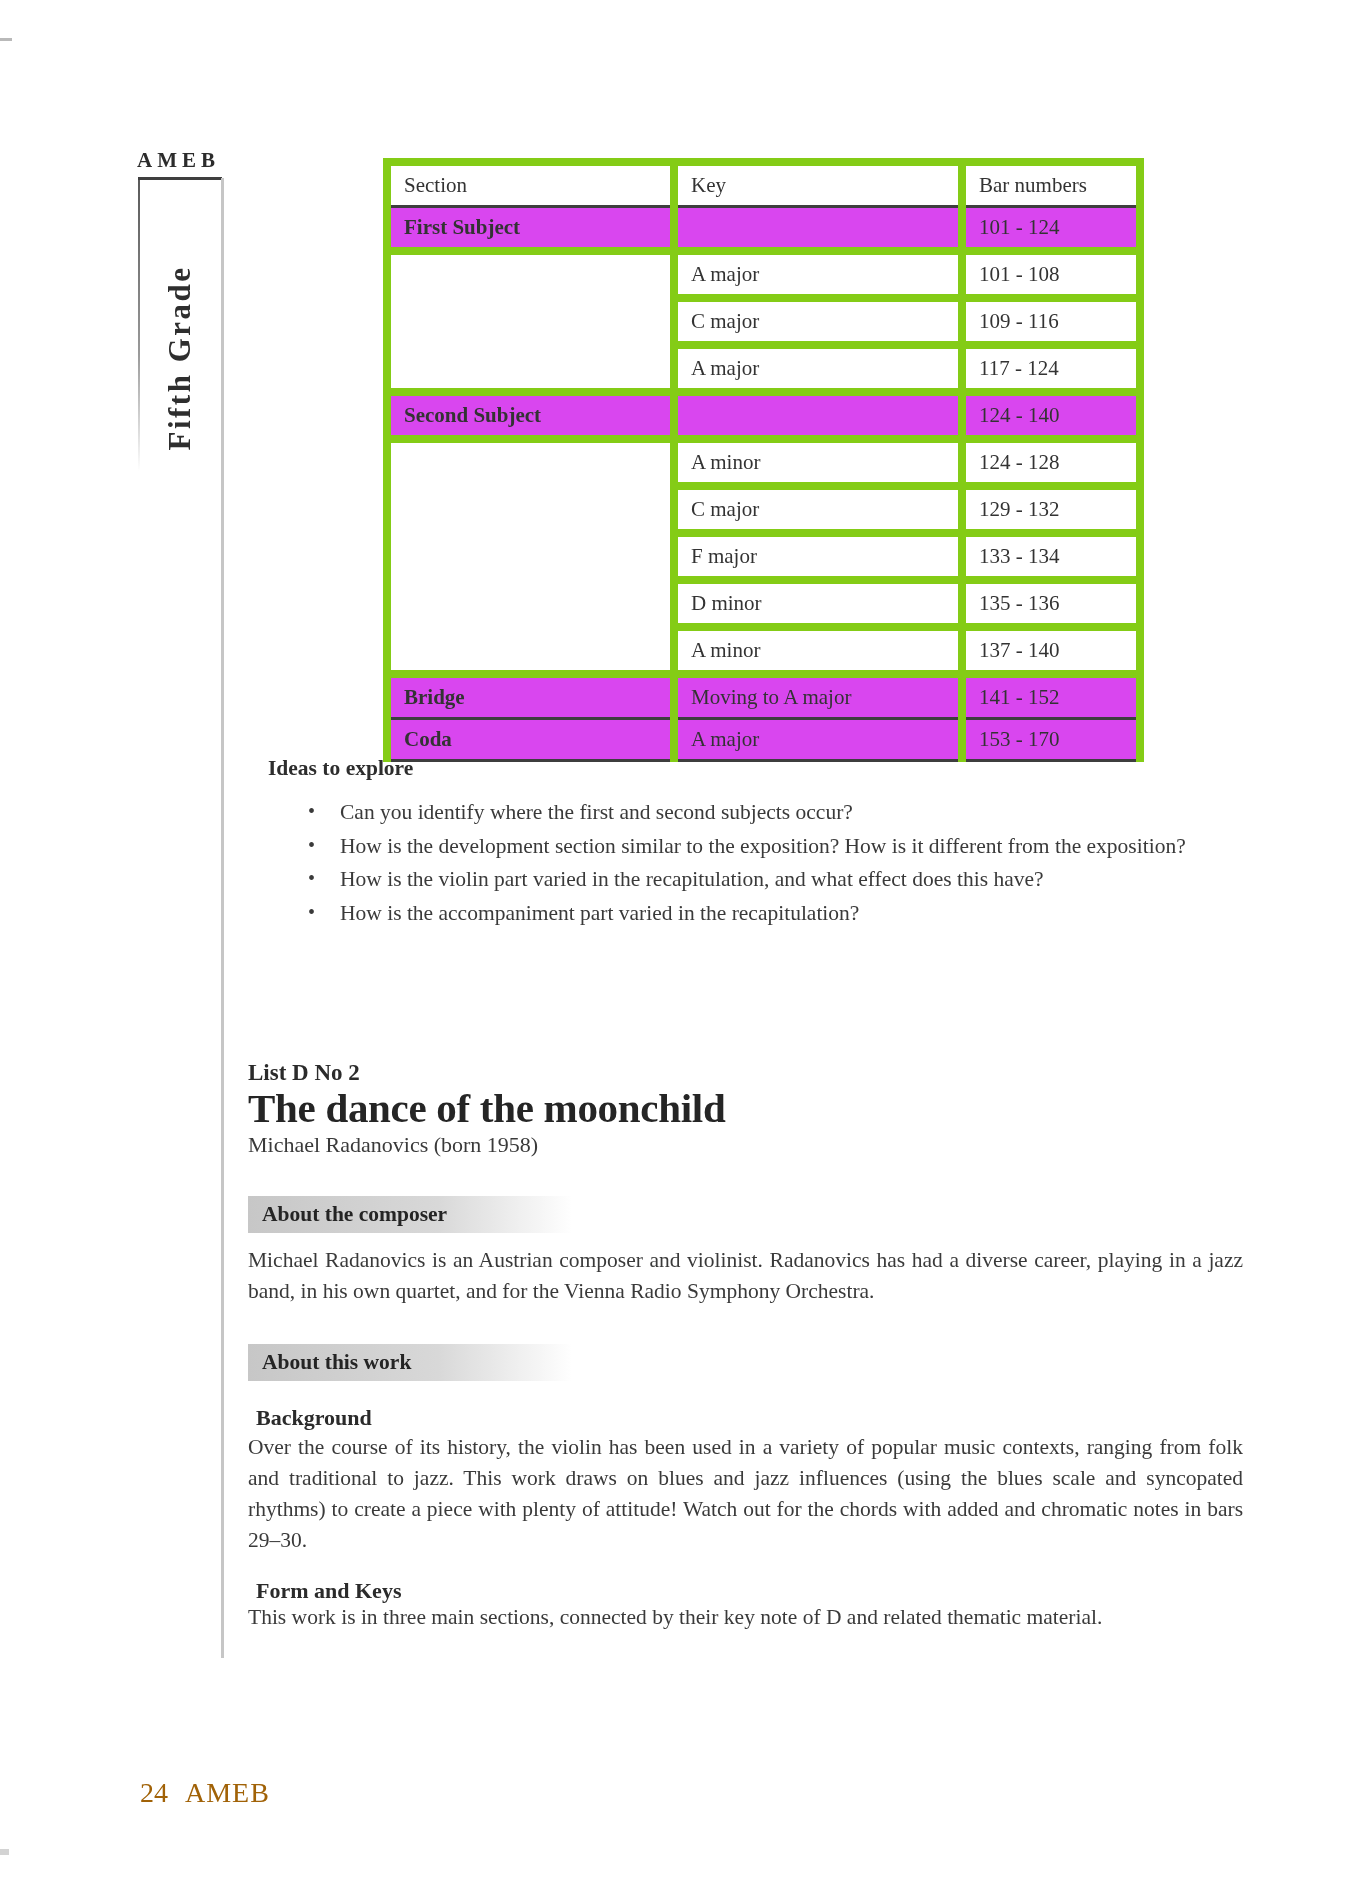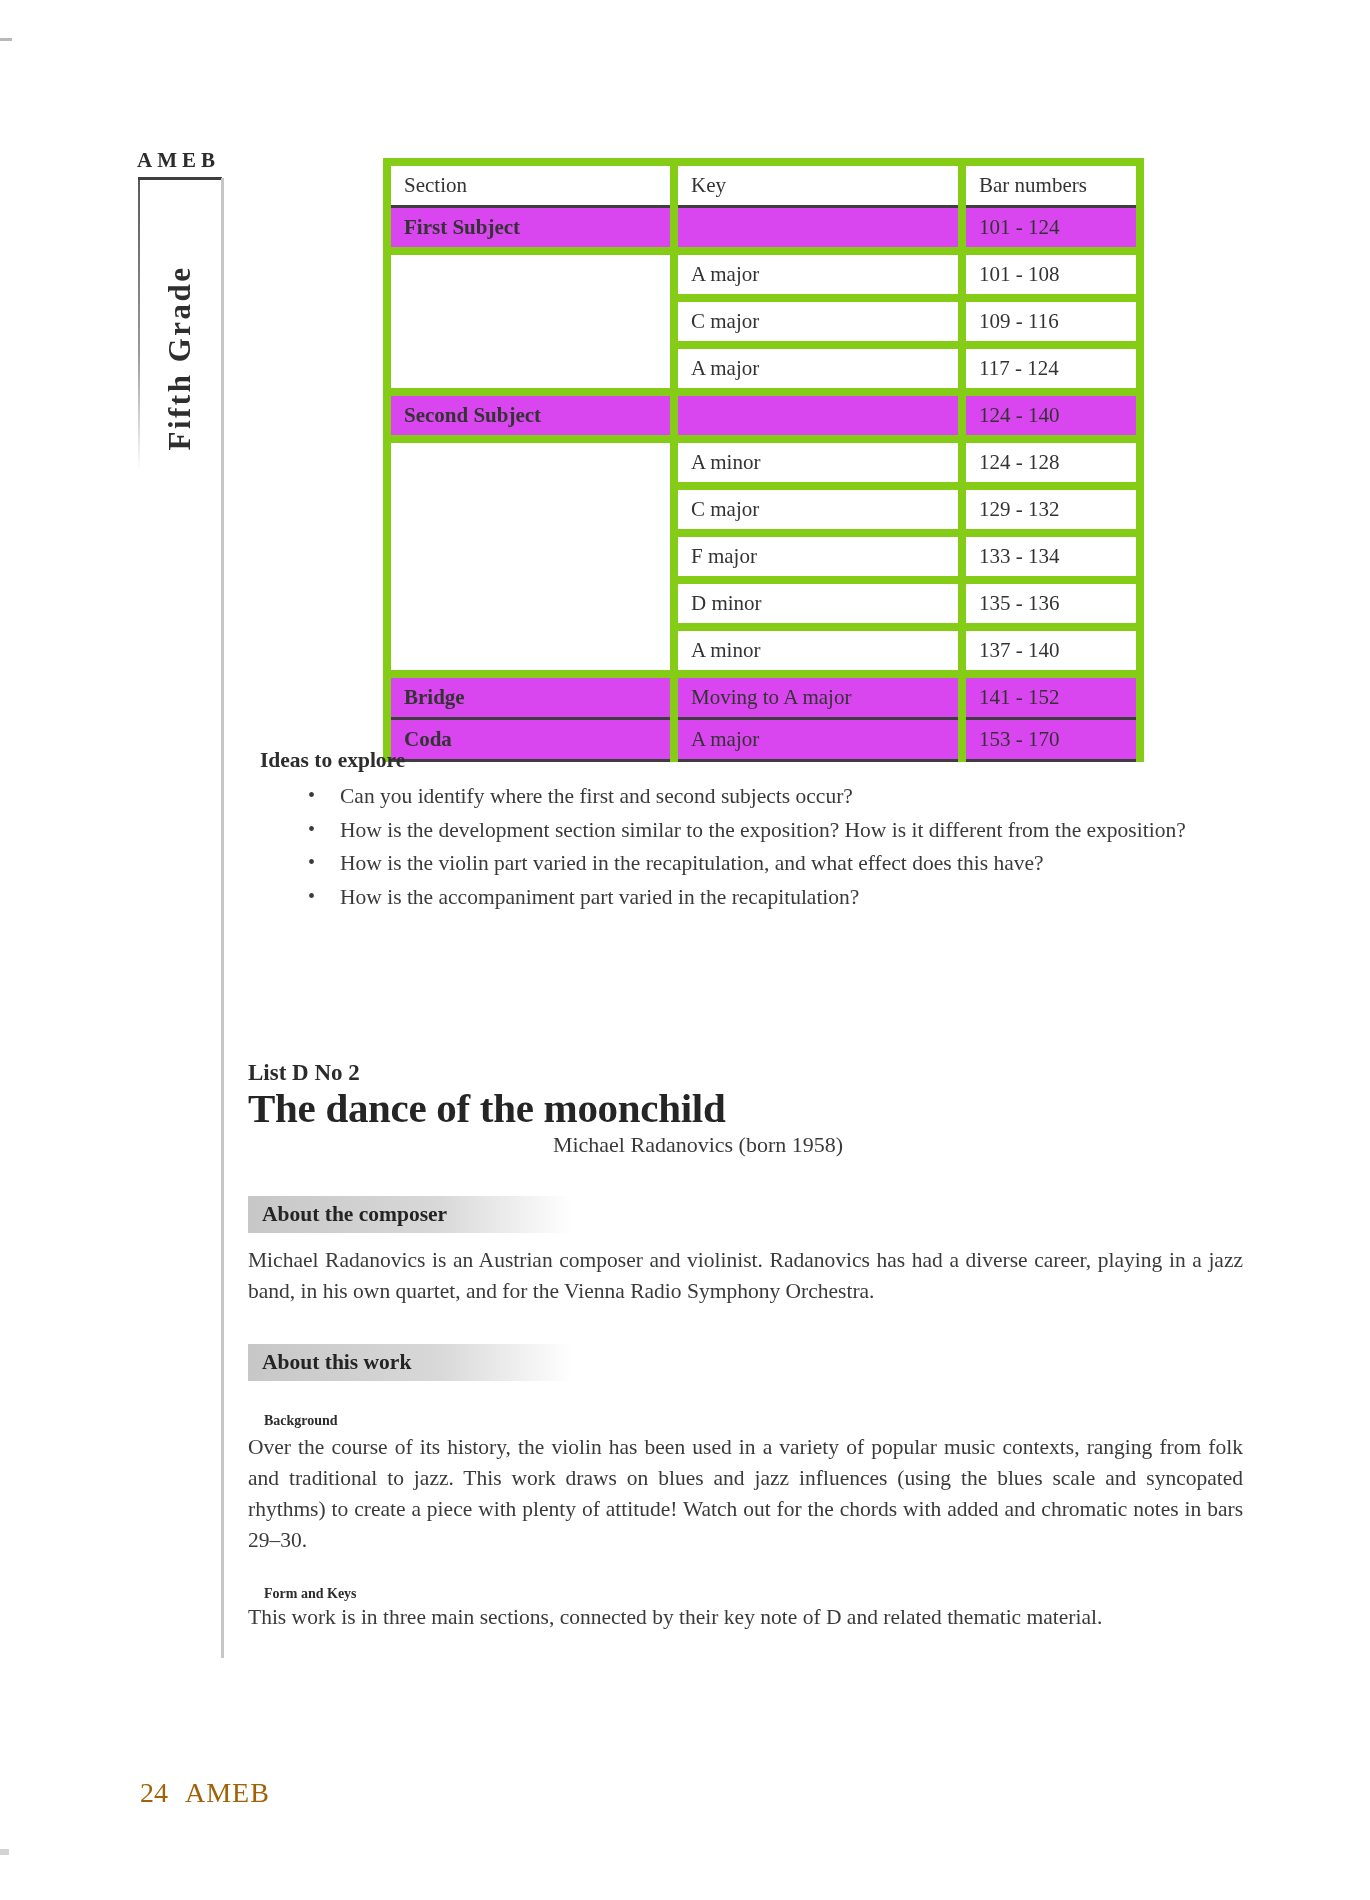--- a/index.html
+++ b/index.html
@@ -63,41 +63,41 @@
   .keys-table thead th { border-bottom: 3px solid #3e3e3e; height: 40px; }
   .keys-table tr.shaded td {
     background: #d946ef;
     border-top: 3px solid #3e3e3e;
     border-bottom: 3px solid #3e3e3e;
   }
   .keys-table td.sec-cell { font-weight: bold; }
 
   
   .ideas { position: absolute; left: 252px; top: 740px; width: 988px; }
-  .ideas-heading { font-size: 21.5px; font-weight: bold; color: #2d2d2d; margin: 8px; }
+  .ideas-heading { font-size: 21.5px; font-weight: bold; color: #2d2d2d; margin: 16px; }
   .ideas-list { list-style: none; margin: 7px 0 0 0; padding: 0; }
   .ideas-list li {
     position: relative; padding-left: 88px;
     font-size: 21.5px; line-height: 1.42; color: #3a3a3a;
     margin-bottom: 3px;
   }
   .ideas-list li::before {
     content: "\2022";
     position: absolute; left: 56px; top: 0;
     font-size: 20px; color: #3a3a3a;
   }
 
   
   .piece { position: absolute; left: 248px; top: 1060px; width: 900px; }
   .list-label { font-size: 23px; font-weight: bold; color: #2b2b2b; margin: 0; }
   .piece-title {
     font-size: 41px; font-weight: bold; color: #252525;
     margin: 1px 0 2px 0; letter-spacing: -0.3px; line-height: 1.05;
   }
-  .composer { font-size: 22px; color: #3a3a3a; margin: 0; text-align: center; }
+  .composer { font-size: 22px; color: #3a3a3a; margin: 0; }
 
   
   .section-banner {
     position: absolute; left: 248px; width: 345px; height: 37px;
     background: linear-gradient(to right, #c7c7c7 0%, #d8d8d8 55%, rgba(236,236,236,0) 94%);
     font-size: 21.5px; font-weight: bold; color: #242424;
     line-height: 37px; padding-left: 14px;
   }
   .banner-composer { top: 1196px; }
   .banner-work { top: 1344px; }
@@ -107,21 +107,21 @@
     position: absolute; left: 248px; width: 995px;
     font-size: 21.5px; line-height: 31px; color: #3a3a3a;
     text-align: justify; margin: 0;
   }
   .para-composer { top: 1245px; }
   .para-background { top: 1432px; }
   .para-form { top: 1602px; }
 
   .sub-heading {
     position: absolute; left: 248px;
-    font-size: 14px; font-weight: bold; color: #2b2b2b; margin: 16px;
+    font-size: 22px; font-weight: bold; color: #2b2b2b; margin: 8px;
   }
   .head-background { top: 1397px; }
   .head-form { top: 1570px; }
 
   
   .footer {
     position: absolute; left: 140px; top: 1777px;
     font-size: 28px; color: #a16207;
   }
   .footer .brand { margin-left: 17px; letter-spacing: 1px; }

